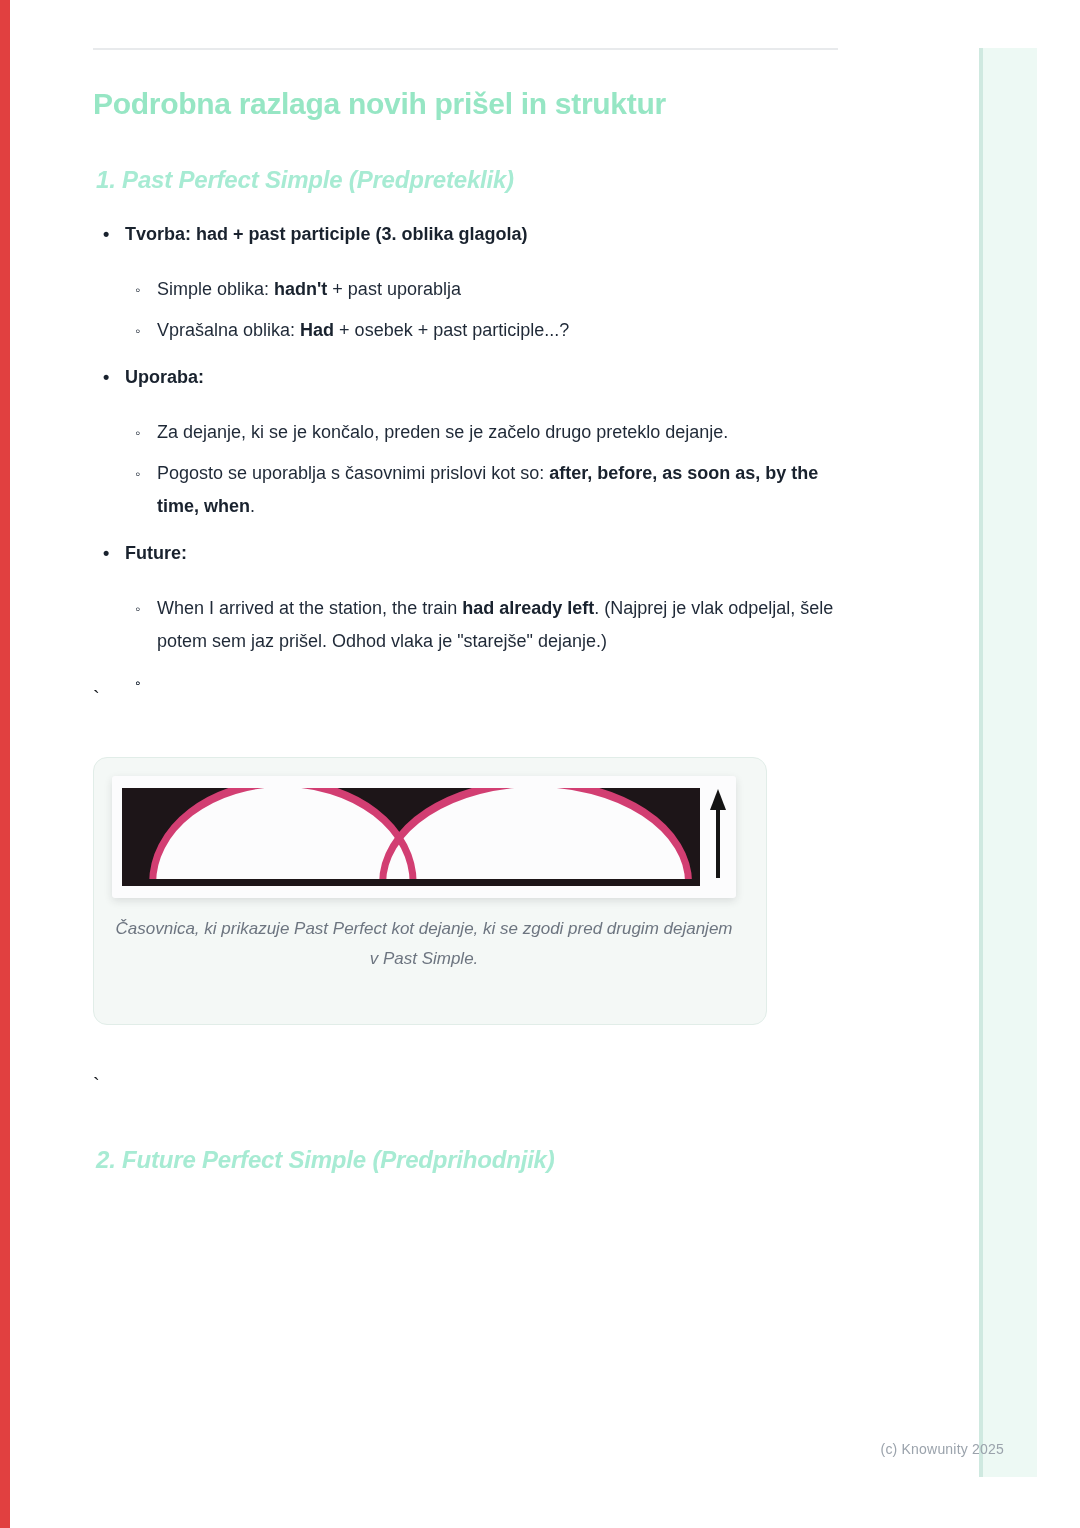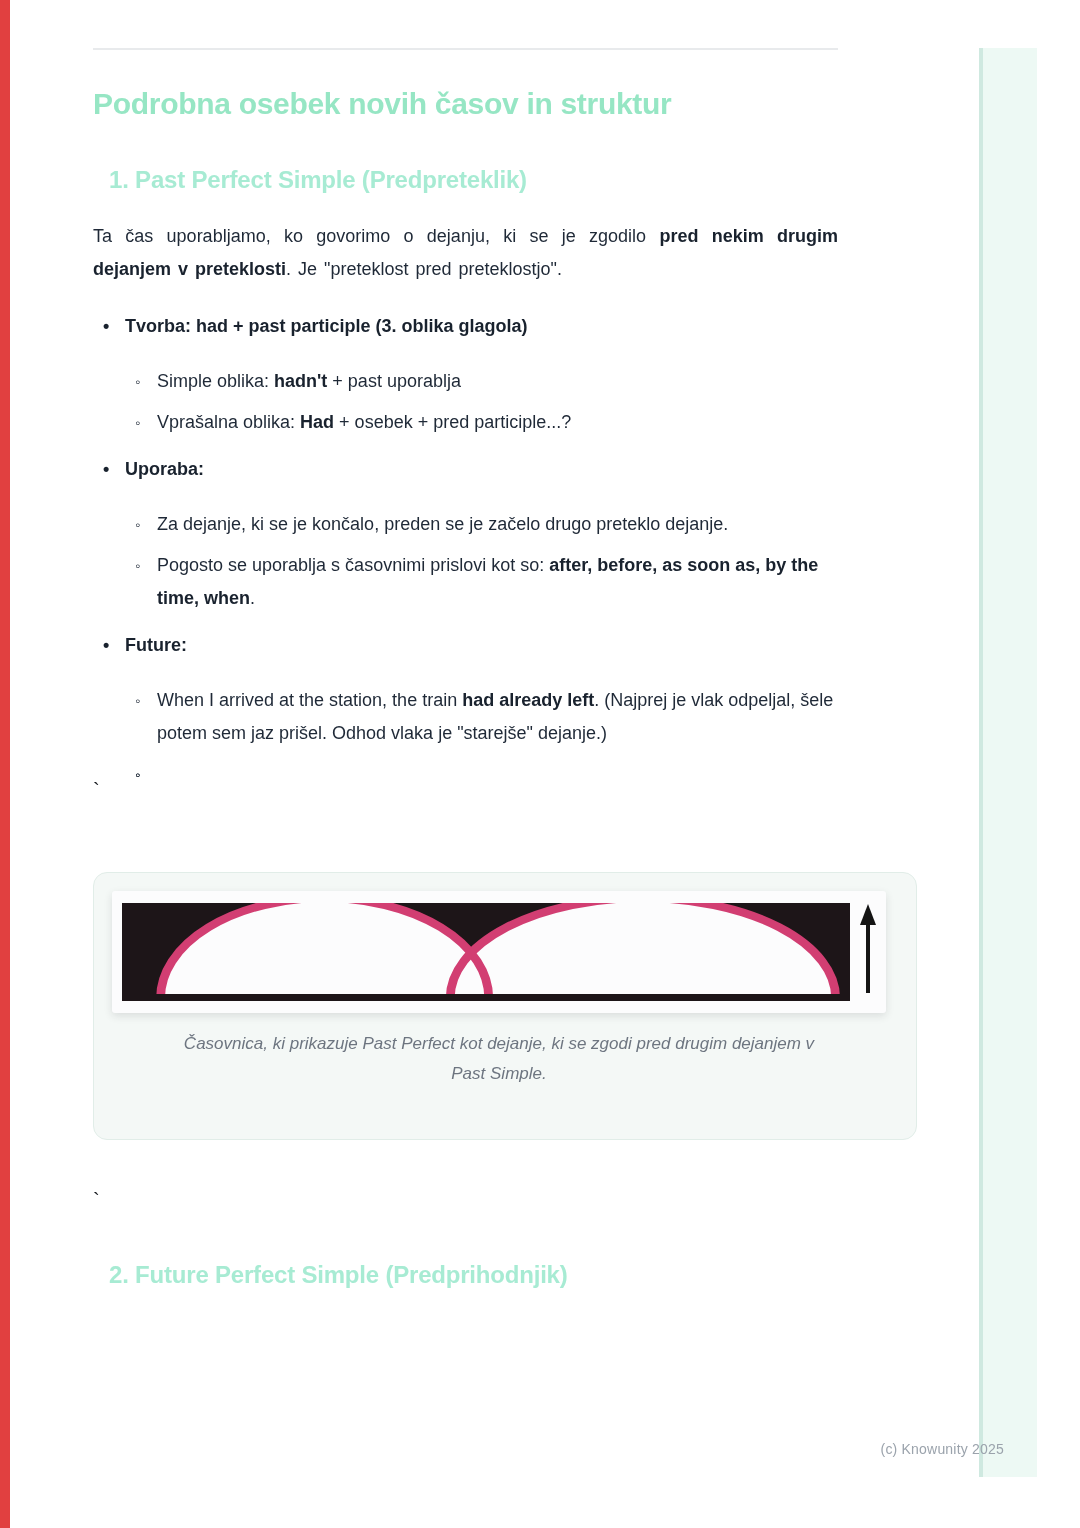--- a/index.html
+++ b/index.html
@@ -8,34 +8,34 @@
     font-family:"Liberation Sans", sans-serif;color:#1f2937;
   }
   .strip-left{position:absolute;left:0;top:0;width:10px;height:1528px;background:var(--red,#e14040);z-index:3;}
   .strip-right{
     position:absolute;left:979px;top:48px;width:54px;height:1429px;
     background:var(--mint-fill,#edf9f4);border-left:4px solid var(--mint-edge,#cfe9e0);z-index:0;
   }
   .content{position:absolute;left:93px;top:0;width:745px;z-index:1;}
   .topline{margin-top:48px;border-top:2px solid #e8eaec;height:0;}
   h1{margin:36px 0 0;font-size:30px;line-height:36px;font-weight:700;letter-spacing:-0.3px;color:var(--mint-h1,#96e6c4);}
-  h2{margin:44px 16px 0;font-size:24px;line-height:28px;font-weight:700;letter-spacing:-0.2px;color:var(--mint-h2,#a7ebd3);}
+  h2{margin:44px 3px 0;font-size:24px;line-height:28px;font-weight:700;letter-spacing:-0.2px;color:var(--mint-h2,#a7ebd3);font-style:italic;}
   .intro{margin:26px 0 0;font-size:18px;line-height:33px;text-align:justify;word-spacing:2px;color:#1f2937;}
   .intro b,li b{font-weight:700;color:#19222e;text-align:center;}
   ul.blist{list-style:none;margin:24px 0 0;padding:0;}
   ul.blist li{position:relative;font-size:18px;line-height:33px;color:#1f2937;margin:0 0 8px 0;}
   ul.blist li.l1{padding-left:32px;margin-top:14px;margin-bottom:22px;font-weight:700;color:#19222e;}
   ul.blist li.l1:first-child{margin-top:0;}
   ul.blist li.l1 .marker{position:absolute;left:10px;top:0;font-weight:700;}
   ul.blist li.l2{padding-left:64px;}
   ul.blist li.l2 .marker{position:absolute;left:42px;top:0px;font-size:15px;}
   .tick{margin-top:24px;height:33px;font-size:20px;line-height:33px;color:#15181d;}
   .tick2{margin-top:44px;}
   figure.panel{
-    margin:65px 0 0;padding:18px 30px 50px 18px;box-sizing:border-box;width:824px;
+    margin:42px 0 0;padding:18px 30px 50px 18px;box-sizing:border-box;width:674px;
     background:var(--panel-bg,#f4f8f6);border:1px solid var(--panel-border,#e1ede8);border-radius:14px;
   }
   .img-card{
     display:flex;align-items:stretch;background:var(--card-bg,#fcfcfd);border-radius:3px;
     padding:12px 0 12px 10px;box-shadow:0 3px 9px rgba(30,30,40,0.12);
   }
   .img-card svg{display:block;}
   svg.bar{flex:1 1 auto;height:98px;}
   svg.arrow{flex:0 0 36px;width:36px;height:98px;}
   figcaption{
@@ -51,29 +51,28 @@
 </head>
 <body>
 
 <div class="page">
   <div class="strip-left"></div>
   <div class="strip-right"></div>
 
   <div class="content">
     <div class="topline"></div>
 
-    <h1>Podrobna osebek novih časov in struktur</h1>
+    <h1>Podrobna razlaga novih prišel in struktur</h1>
     <h2>1. Past Perfect Simple (Predpreteklik)</h2>
 
-    <p class="intro"><span>Ta čas uporabljamo, ko govorimo o dejanju, ki se je zgodilo </span><b>pred nekim drugim dejanjem v preteklosti</b><span>. Je "preteklost pred preteklostjo".</span></p>
 
     <ul class="blist" id="list">
         <li class="l1"><span class="marker">•</span><span class="li-text"><b>Tvorba: had + past participle (3. oblika glagola)</b></span></li>
         <li class="l2"><span class="marker">◦</span><span class="li-text"><span>Simple oblika: </span><b>hadn't</b><span> + past uporablja</span></span></li>
-        <li class="l2"><span class="marker">◦</span><span class="li-text"><span>Vprašalna oblika: </span><b>Had</b><span> + osebek + pred participle...?</span></span></li>
+        <li class="l2"><span class="marker">◦</span><span class="li-text"><span>Vprašalna oblika: </span><b>Had</b><span> + osebek + past participle...?</span></span></li>
         <li class="l1"><span class="marker">•</span><span class="li-text"><b>Uporaba:</b></span></li>
         <li class="l2"><span class="marker">◦</span><span class="li-text"><span>Za dejanje, ki se je končalo, preden se je začelo drugo preteklo dejanje.</span></span></li>
         <li class="l2"><span class="marker">◦</span><span class="li-text"><span>Pogosto se uporablja s časovnimi prislovi kot so: </span><b>after, before, as soon as, by the time, when</b><span>.</span></span></li>
         <li class="l1"><span class="marker">•</span><span class="li-text"><b>Future:</b></span></li>
         <li class="l2"><span class="marker">◦</span><span class="li-text"><span>When I arrived at the station, the train </span><b>had already left</b><span>. (Najprej je vlak odpeljal, šele potem sem jaz prišel. Odhod vlaka je "starejše" dejanje.)</span></span></li>
         <li class="l2"><span class="marker">◦</span></li>
         <li class="l2"><span class="marker">◦</span></li>
       </ul>
 
     <div class="tick">`</div>

